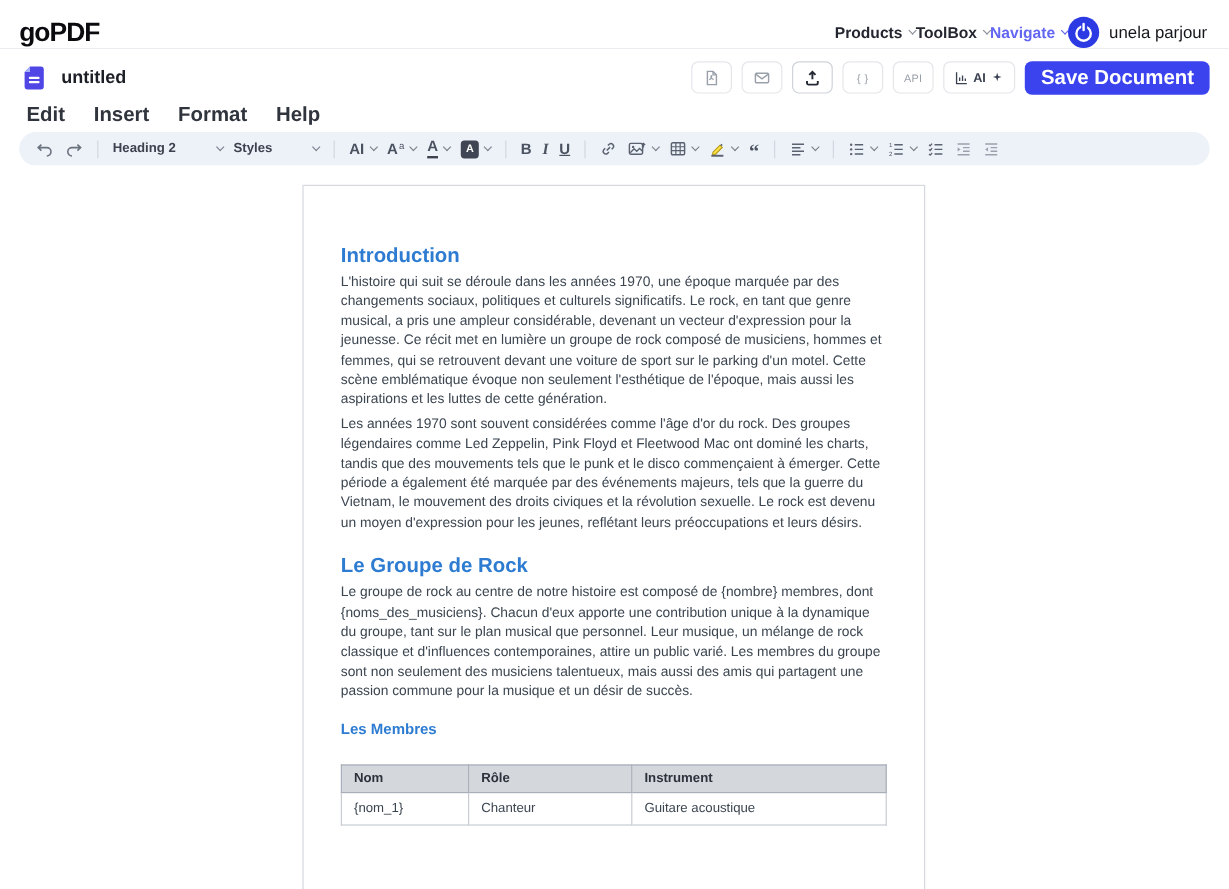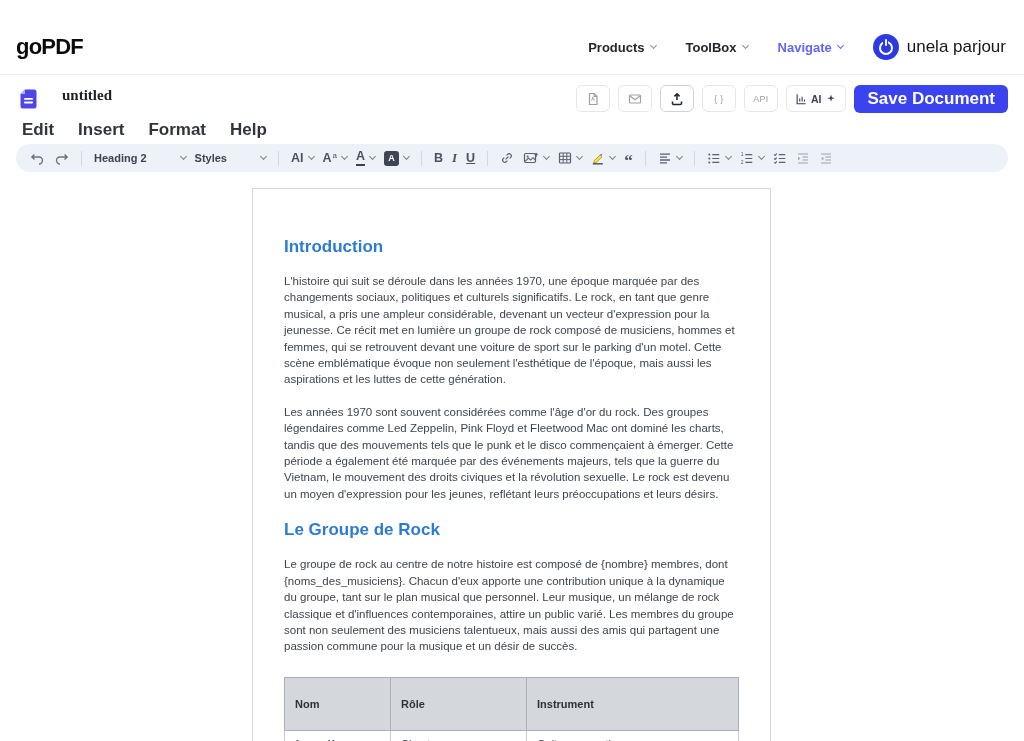--- a/index.html
+++ b/index.html
@@ -1,41 +1,41 @@
 <!DOCTYPE html>
 <html><head>
 <meta charset="utf-8">
 <style>
   * { margin:0; padding:0; box-sizing:border-box; }
   html,body { width:1024px; height:741px; overflow:hidden; background:#fff;
     font-family:"Liberation Sans", sans-serif; }
   .app { width:1024px; height:741px; display:flex; flex-direction:column; overflow:hidden; }
 
   
-  .topnav { height:41px; flex:0 0 41px; display:flex; align-items:flex-start;
-    justify-content:space-between; padding:0 18px 0 16px; border-bottom:1px solid #ececf0; background:#fff;margin-top:34px; }
+  .topnav { height:41px; flex:0 0 41px; display:flex; align-items:flex-end;
+    justify-content:space-between; padding:0 18px 0 16px; border-bottom:1px solid #ececf0; background:#fff; }
   .logo { font-size:22px; font-weight:800; letter-spacing:-0.8px; color:#0b0b0f; }
-  .topnav-right { display:flex; align-items:center; gap:30px; }
+  .topnav-right { display:flex; align-items:center; }
   .nav-item { display:flex; align-items:center; font-size:13px; font-weight:600; color:#23262e; cursor:pointer; }
   .nav-item.accent { color:#6366f1; }
   .chev { display:inline-block; width:5px; height:5px; border-right:1.4px solid #8a8f99;
     border-bottom:1.4px solid #8a8f99; transform:rotate(45deg); margin-left:6px; margin-top:-3px; }
   .nav-item.accent .chev { border-color:#6366f1; }
   .user { display:flex; align-items:center; gap:8px; }
   .avatar { position:relative; width:26px; height:26px; border-radius:50%; background:#2b3ae2; }
   .avatar .ring { position:absolute; left:6px; top:7px; width:14px; height:14px;
     border:2.4px solid #fff; border-radius:50%; }
   .avatar .notch { position:absolute; left:10.5px; top:5px; width:5px; height:5px; background:#2b3ae2; }
   .avatar .stem { position:absolute; left:11.8px; top:4.5px; width:2.4px; height:7px; background:#fff; border-radius:2px; }
-  .user-name { font-size:17px; color:#15171c; }
+  .user-name { font-size:14px; color:#15171c; }
 
   
   .doc-header { height:47px; flex:0 0 47px; display:flex; align-items:center;
     justify-content:space-between; padding:0 16px; background:#fff; }
-  .doc-title-wrap { display:flex; gap:22px;font-family:Liberation Serif, serif; }
+  .doc-title-wrap { display:flex; align-items:center; gap:11px; }
   .doc-title { font-size:15px; font-weight:700; color:#1c1f26; }
   .doc-actions { display:flex; align-items:center; gap:8px; }
   .icon-btn { height:27px; min-width:34px; padding:0 8px; display:inline-flex; align-items:center;
     justify-content:center; gap:4px; background:#fff; border:1px solid #e4e6ea; border-radius:6px;
     color:#8b909a; font-size:10px; cursor:pointer; }
   .icon-btn.dark { border-color:#cfd3d9; color:#242a33; }
   .icon-btn .mini-label { font-size:9px; letter-spacing:0.3px; color:#9aa0aa; }
   .icon-btn.ai { color:#3a4150; }
   .icon-btn.ai .ai-text { font-size:10.5px; font-weight:600; color:#3a4150; }
   .save-btn { height:28px; padding:0 13px; background:#3b43ee; color:#fff; font-size:17px;
@@ -66,25 +66,25 @@
   .quote-glyph { font-family:"Liberation Serif", serif; font-size:17px; font-weight:800; line-height:0.4; margin-top:7px; }
   .dim { opacity:0.55; }
 
   
   .canvas { flex:1 1 auto; position:relative; background:#fff; overflow:hidden; }
   .page { position:absolute; left:252px; top:16px; width:519px; height:720px;
     background:#fff; border:1px solid #d5d8dd; padding:48px 31px 0; }
   .page h2 { color:#2d7cd2; font-size:17px; font-weight:700; margin:18px 0 0; }
   .page h2.first { margin-top:0; }
   .page h3 { color:#2d7cd2; font-size:12.5px; font-weight:700; margin:16px 0 0; }
-  .page p { font-size:11.5px; line-height:16.4px; color:#3b4550; margin:16px 0 0; }
+  .page p { font-size:11.5px; line-height:16.4px; color:#3b4550; margin:4px 0 0; }
   .doc-table { border-collapse:collapse; width:100%; margin-top:22px; table-layout:fixed; }
   .doc-table col.c1 { width:106px; } .doc-table col.c2 { width:136px; }
   .doc-table th { background:#d4d7dc; border:1px solid #a9afb8; font-size:11px; font-weight:700;
-    color:#2c323c; text-align:left; padding:20px 10px; }
+    color:#2c323c; text-align:left; padding:5px 10px; }
   .doc-table td { border:1px solid #c9cdd3; font-size:11px; color:#3b4550; padding:7px 10px; height:26px; }
 
   svg { display:block; }
 </style>
 </head>
 <body>
 
 <div class="app">
 
   <header class="topnav">
@@ -296,20 +296,21 @@
     <div class="page">
 
       <h2 class="first">Introduction</h2>
       <p>L'histoire qui suit se déroule dans les années 1970, une époque marquée par des changements sociaux, politiques et culturels significatifs. Le rock, en tant que genre musical, a pris une ampleur considérable, devenant un vecteur d'expression pour la jeunesse. Ce récit met en lumière un groupe de rock composé de musiciens, hommes et femmes, qui se retrouvent devant une voiture de sport sur le parking d'un motel. Cette scène emblématique évoque non seulement l'esthétique de l'époque, mais aussi les aspirations et les luttes de cette génération.</p>
 
       <p>Les années 1970 sont souvent considérées comme l'âge d'or du rock. Des groupes légendaires comme Led Zeppelin, Pink Floyd et Fleetwood Mac ont dominé les charts, tandis que des mouvements tels que le punk et le disco commençaient à émerger. Cette période a également été marquée par des événements majeurs, tels que la guerre du Vietnam, le mouvement des droits civiques et la révolution sexuelle. Le rock est devenu un moyen d'expression pour les jeunes, reflétant leurs préoccupations et leurs désirs.</p>
 
       <h2>Le Groupe de Rock</h2>
       <p>Le groupe de rock au centre de notre histoire est composé de {nombre} membres, dont {noms_des_musiciens}. Chacun d'eux apporte une contribution unique à la dynamique du groupe, tant sur le plan musical que personnel. Leur musique, un mélange de rock classique et d'influences contemporaines, attire un public varié. Les membres du groupe sont non seulement des musiciens talentueux, mais aussi des amis qui partagent une passion commune pour la musique et un désir de succès.</p>
 
+      <h3>Les Membres</h3>
 
       <table class="doc-table">
         <colgroup>
             <col class="c1">
             <col class="c2">
             <col>
           </colgroup>
         <thead>
           <tr>
             <th>Nom</th>

